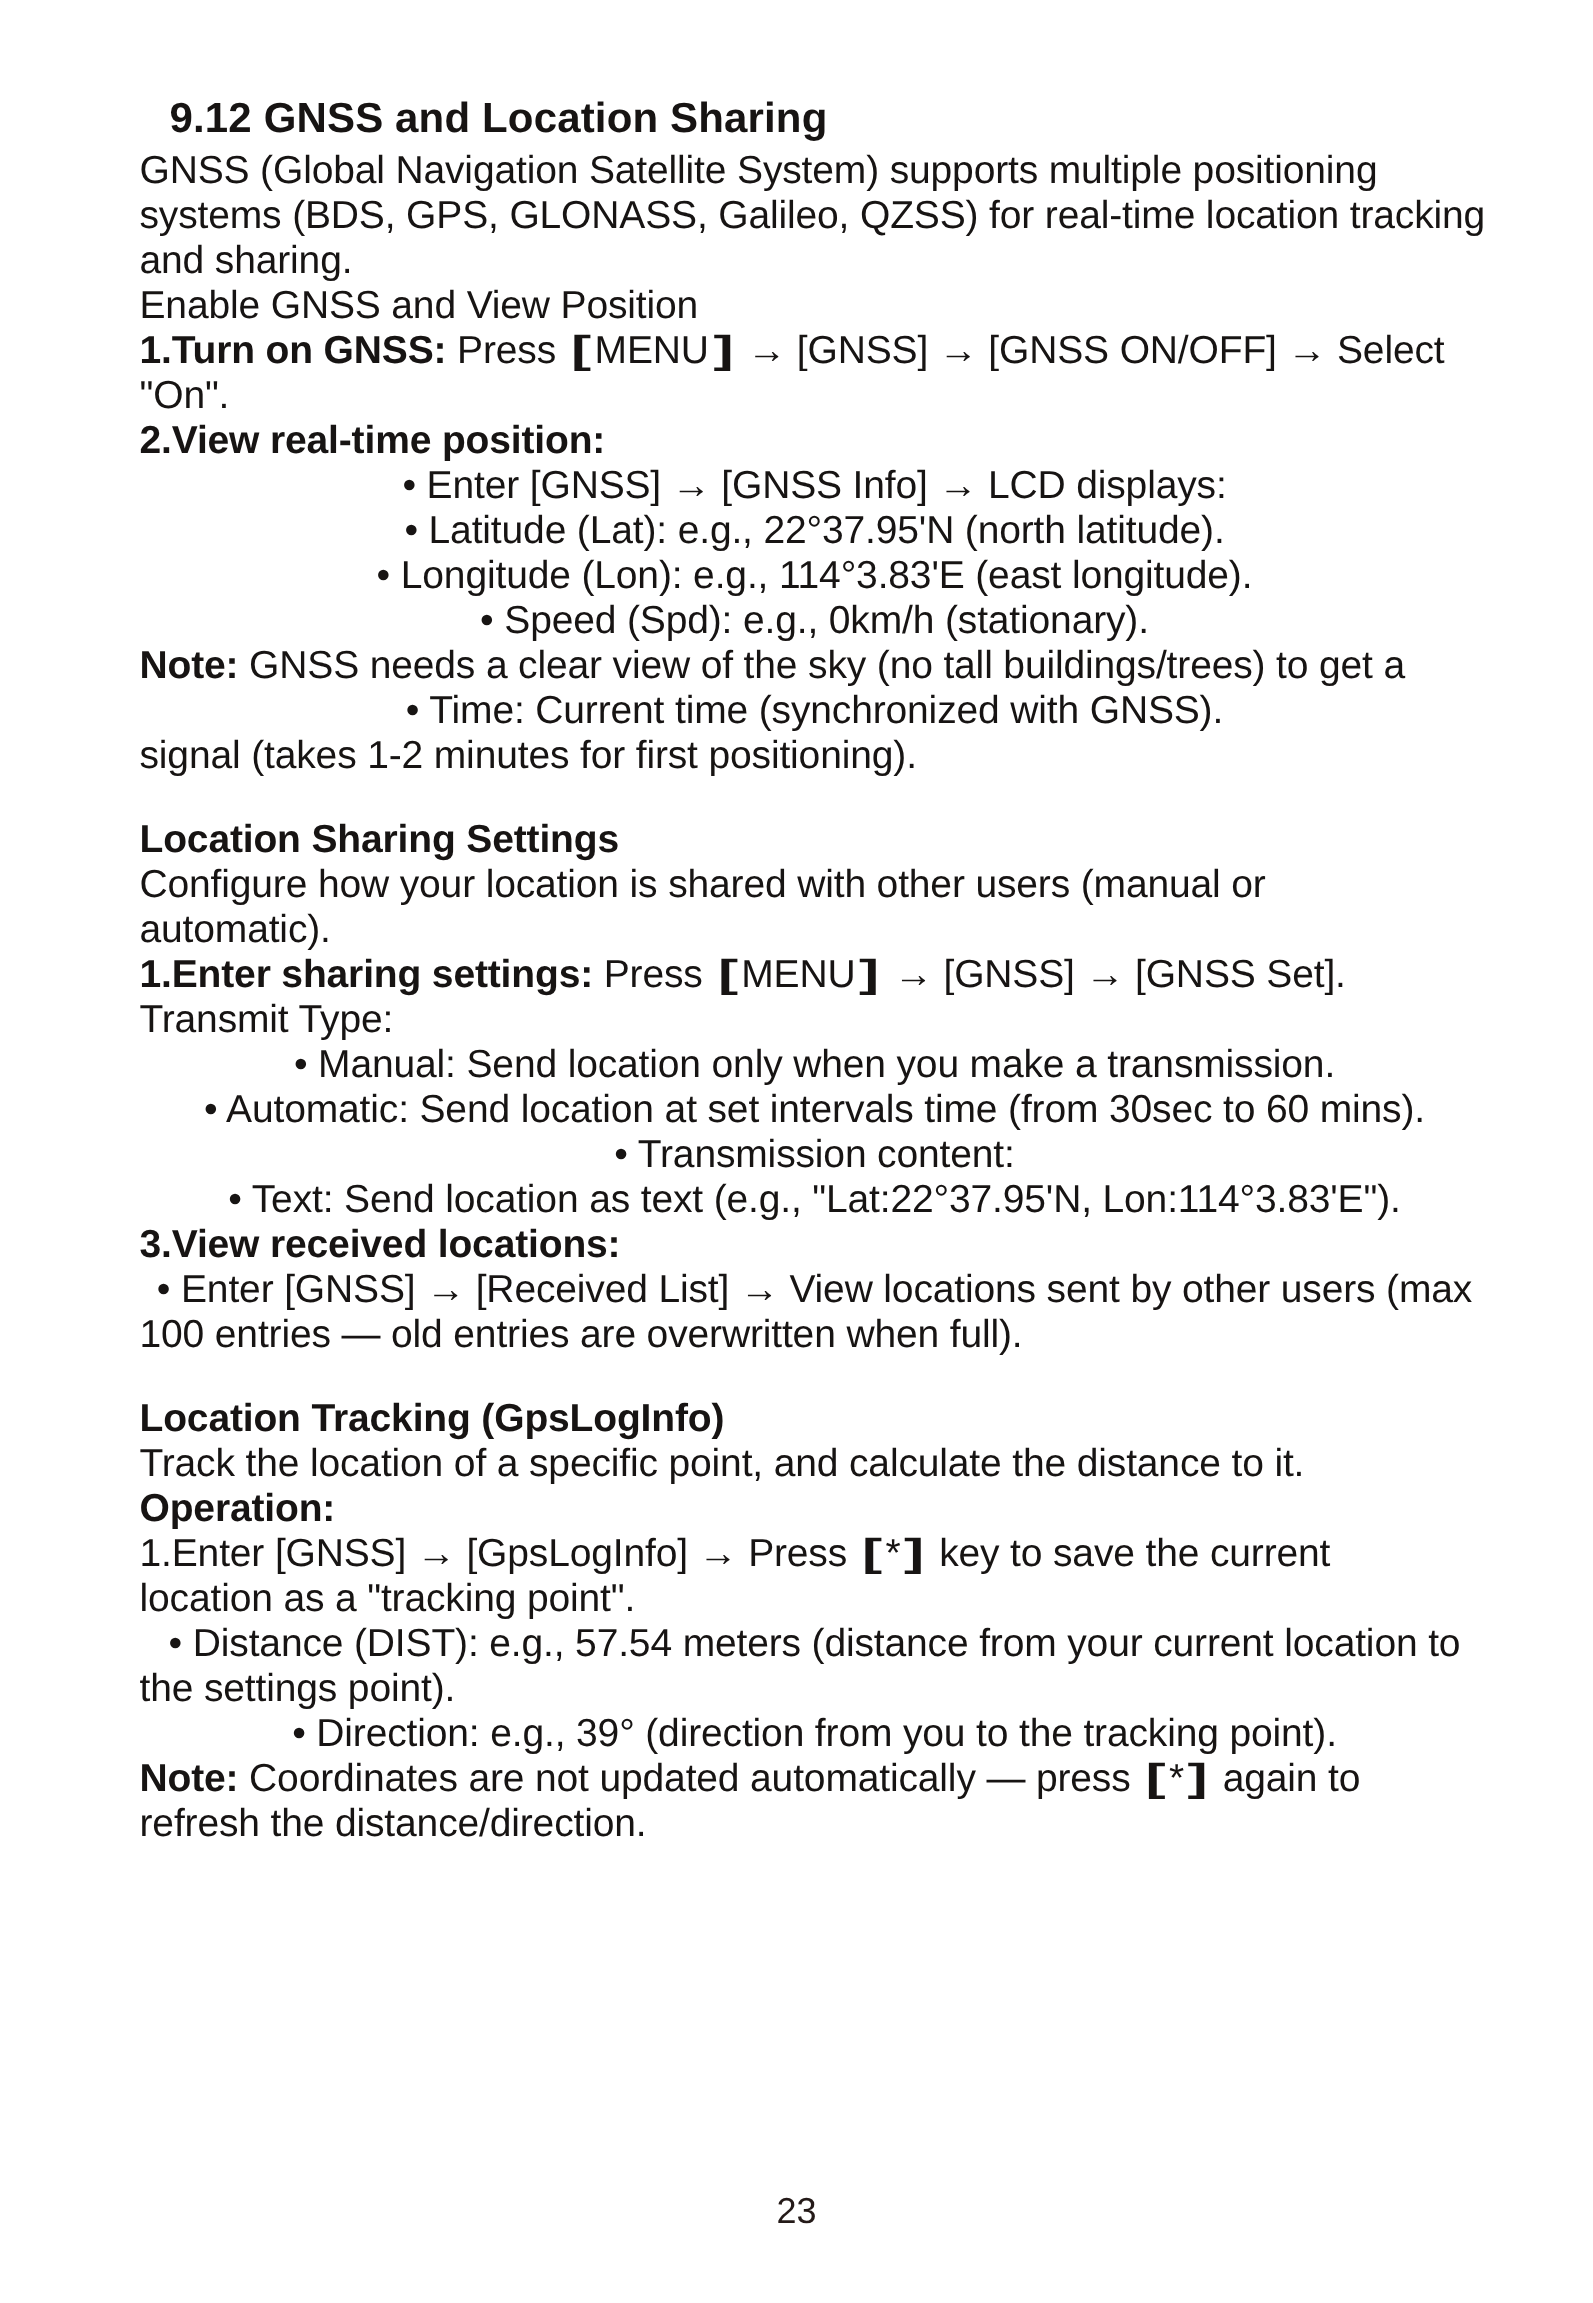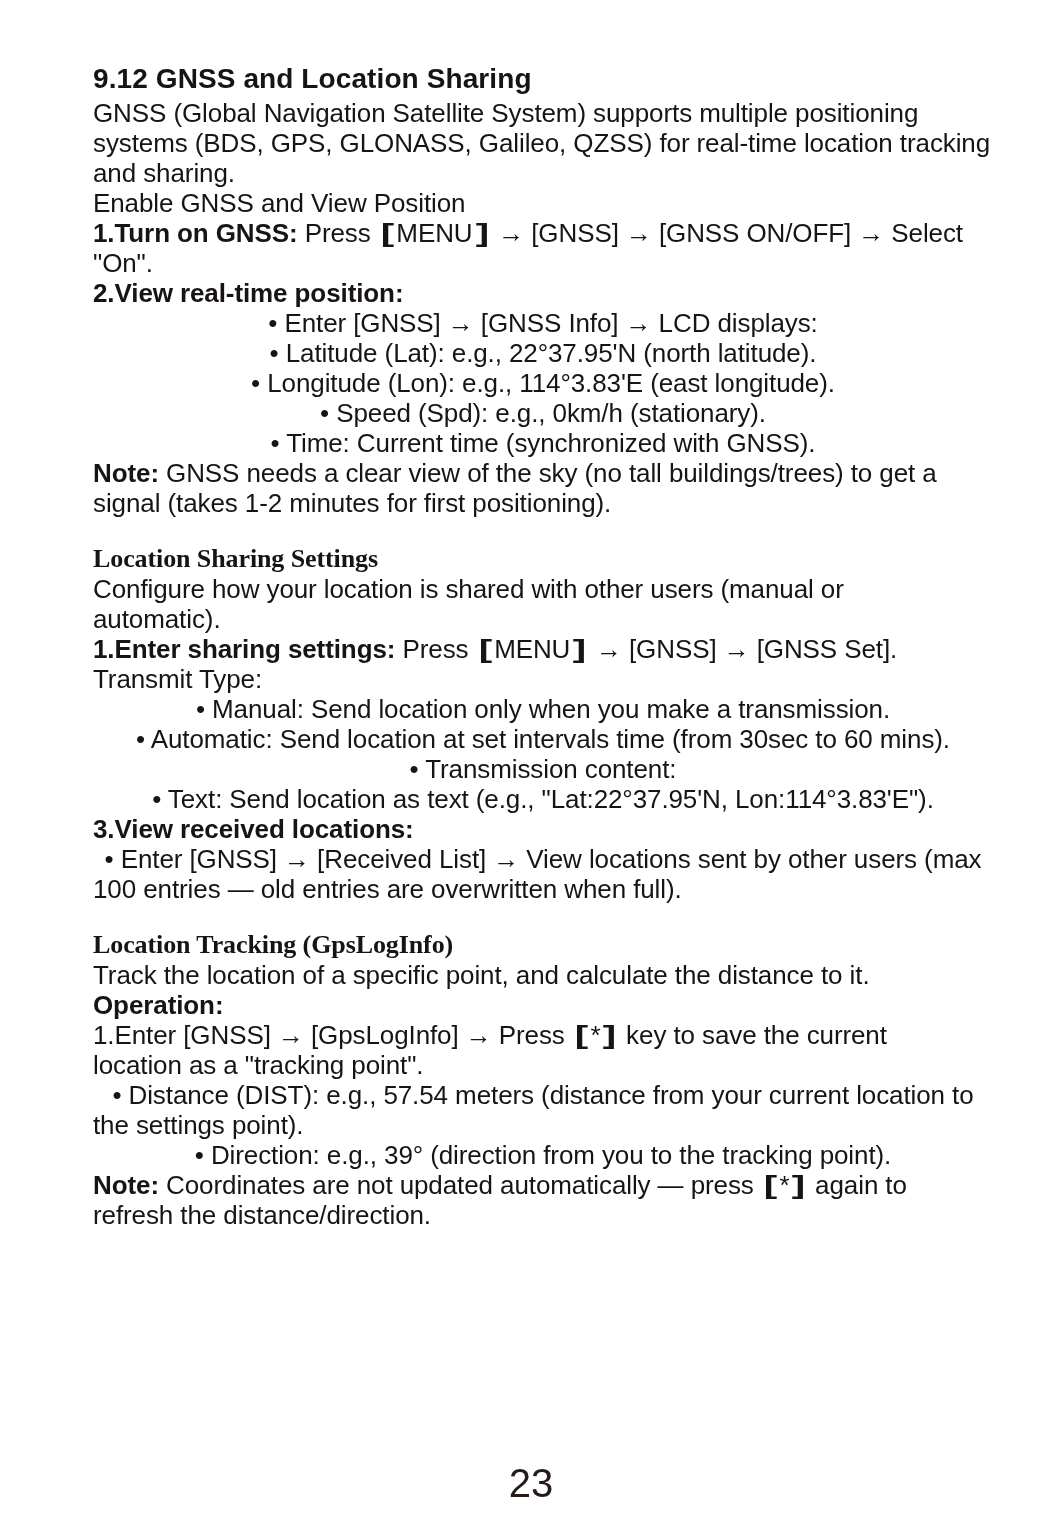--- a/index.html
+++ b/index.html
@@ -20,60 +20,61 @@
     font-size:26px;
     line-height:30px;
     white-space:pre;
     letter-spacing:-0.1px;
   }
   .line.title{
     font-size:28px;
     line-height:38px;
     font-weight:bold;
     letter-spacing:0.1px;
+    margin-left:20px;
   }
-  .line.heading{font-weight:bold;font-family:Liberation Serif, serif;}
+  .line.heading{font-weight:bold;}
   .line.indent{padding-left:10px;text-align:center;}
   .gap{height:26px;}
   .b{font-weight:bold;}
   
   .lent{
     display:inline-block;
     font-weight:600;
     transform:scaleX(1.55);
     margin:0 5px;
   }
   .page-number{
     position:absolute;
     left:0;width:100%;
     top:1461px;
     text-align:center;
-    font-size:40px;
+    font-size:24px;
     color:#241a18;
   }
 </style>
 </head>
 <body>
 
 <div class="page">
   <div class="content">
       <div class="line title"><span class="b">9.12 GNSS and Location Sharing</span></div>
       <div class="line"><span class="">GNSS (Global Navigation Satellite System) supports multiple positioning</span></div>
       <div class="line"><span class="">systems (BDS, GPS, GLONASS, Galileo, QZSS) for real-time location tracking</span></div>
       <div class="line"><span class="">and sharing.</span></div>
       <div class="line"><span class="">Enable GNSS and View Position</span></div>
       <div class="line"><span class="b">1.Turn on GNSS:</span><span class=""> Press </span><span class="lent">[</span><span class="">MENU</span><span class="lent">]</span><span class=""> → [GNSS] → [GNSS ON/OFF] → Select</span></div>
       <div class="line"><span class="">"On".</span></div>
       <div class="line"><span class="b">2.View real-time position:</span></div>
       <div class="line indent"><span class="">• Enter [GNSS] → [GNSS Info] → LCD displays:</span></div>
       <div class="line indent"><span class="">• Latitude (Lat): e.g., 22°37.95'N (north latitude).</span></div>
       <div class="line indent"><span class="">• Longitude (Lon): e.g., 114°3.83'E (east longitude).</span></div>
       <div class="line indent"><span class="">• Speed (Spd): e.g., 0km/h (stationary).</span></div>
+      <div class="line"><span class="b">Note:</span><span class=""> GNSS needs a clear view of the sky (no tall buildings/trees) to get a</span></div>
       <div class="line indent"><span class="">• Time: Current time (synchronized with GNSS).</span></div>
-      <div class="line"><span class="b">Note:</span><span class=""> GNSS needs a clear view of the sky (no tall buildings/trees) to get a</span></div>
       <div class="line"><span class="">signal (takes 1-2 minutes for first positioning).</span></div>
       <div class="gap"></div>
       <div class="line heading"><span class="b">Location Sharing Settings</span></div>
       <div class="line"><span class="">Configure how your location is shared with other users (manual or</span></div>
       <div class="line"><span class="">automatic).</span></div>
       <div class="line"><span class="b">1.Enter sharing settings:</span><span class=""> Press </span><span class="lent">[</span><span class="">MENU</span><span class="lent">]</span><span class=""> → [GNSS] → [GNSS Set].</span></div>
       <div class="line"><span class="">Transmit Type:</span></div>
       <div class="line indent"><span class="">• Manual: Send location only when you make a transmission.</span></div>
       <div class="line indent"><span class="">• Automatic: Send location at set intervals time (from 30sec to 60 mins).</span></div>
       <div class="line indent"><span class="">• Transmission content:</span></div>

